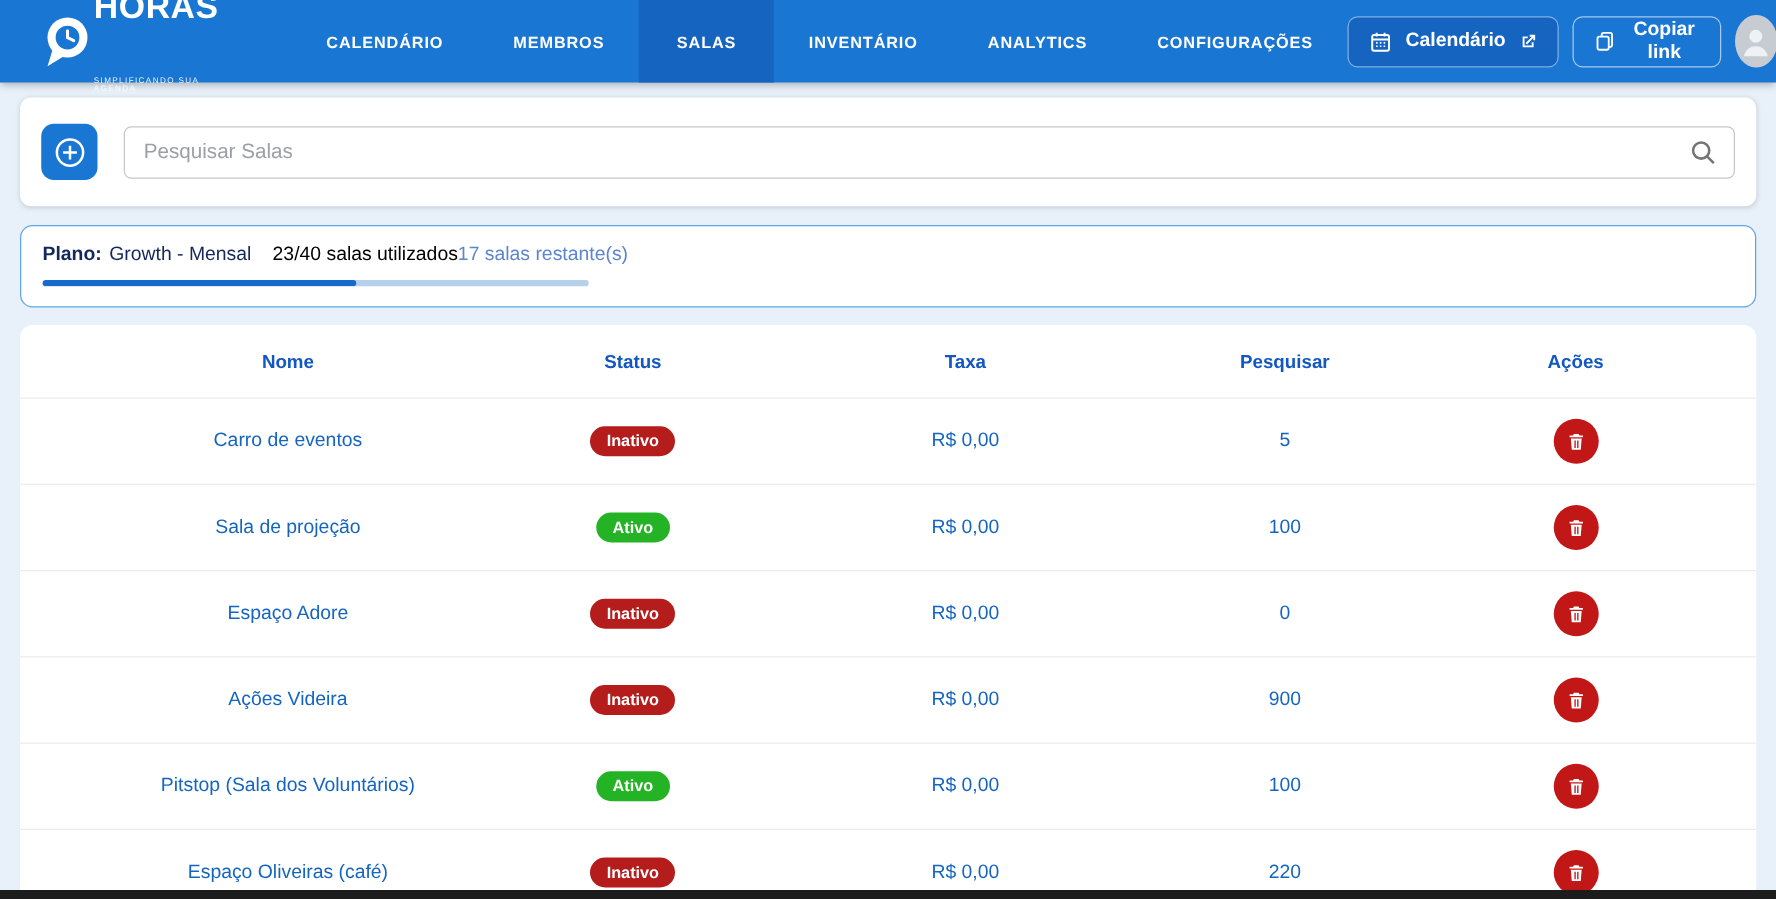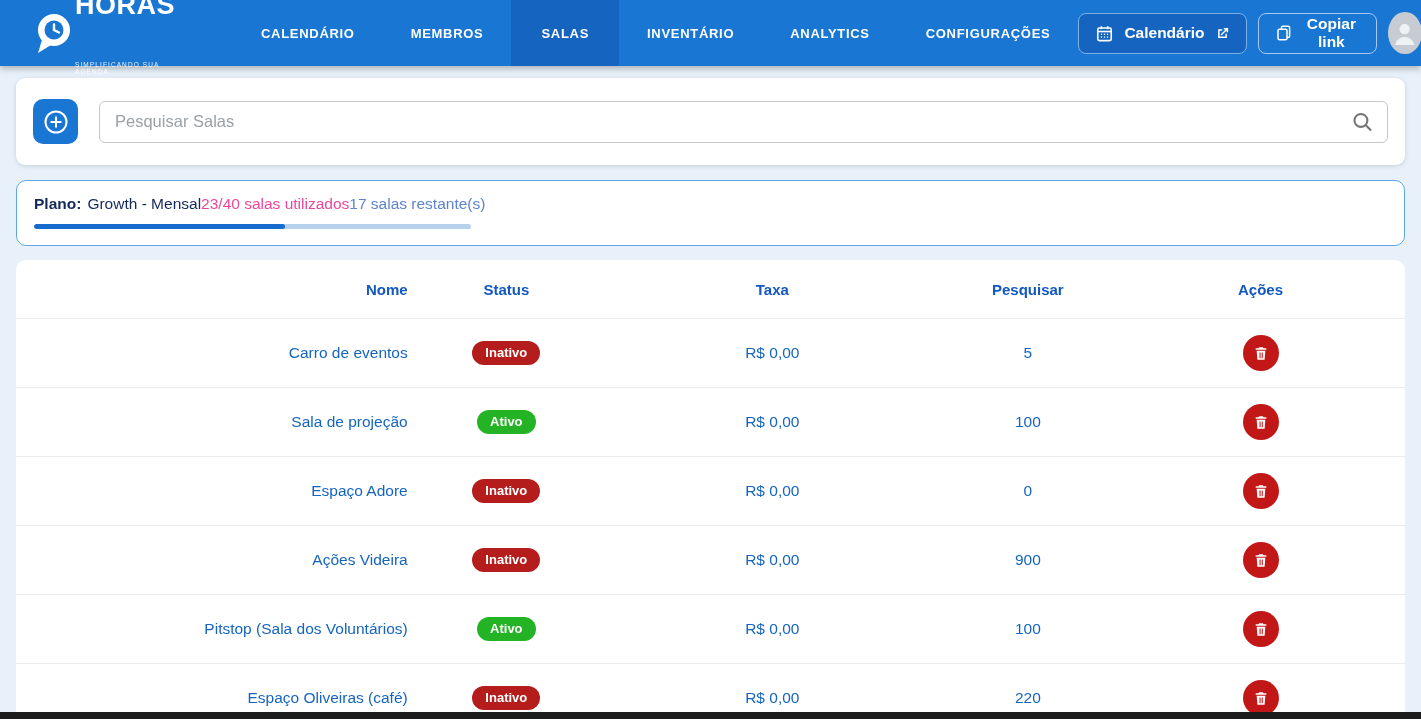--- a/index.html
+++ b/index.html
@@ -64,38 +64,38 @@
   .search-input::placeholder { color: #9aa0a6; }
   .search-icon { position: absolute; right: 13px; top: 50%; transform: translateY(-50%); display: flex; }
 
   .card-plan {
     margin-top: 15px; border: 1.5px solid #5fa5e8; border-radius: 10px;
     padding: 14px 17px 16px;
   }
   .plan-line { display: flex; align-items: baseline; font-size: 15.5px; }
   .plan-label { font-weight: 700; color: #14285a; }
   .plan-name { color: #14285a; margin-left: 6px; }
-  .plan-used { color: #ec4899; }
+  .plan-used { color: #000000; margin-left: 17px; }
   .plan-remaining { color: #5c85cd; }
   .progress {
     margin-top: 11px; width: 437px; height: 5px; border-radius: 3px;
     background: #b7d0ec; overflow: hidden;
   }
   .progress-fill { height: 100%; background: #176bce; border-radius: 3px; }
 
   .card-table { margin-top: 14px; border-radius: 10px 10px 0 0; min-height: 478px; }
   .thead, .trow {
     display: grid;
     grid-template-columns: 28.2% 14.2% 24.1% 12.7% 20.8%;
     align-items: center;
   }
   .thead { height: 58px; color: #1257c2; font-weight: 700; font-size: 15px; }
   .trow { height: 69px; border-top: 1px solid #ececec; font-size: 15.5px; color: #1565c0; }
   .cell { text-align: center; }
-  .c-name { text-align: right; padding-left: 37px; }
+  .c-name { text-align: center; padding-left: 37px; }
   .trow .c-name { cursor: pointer; }
   .badge {
     display: inline-block; padding: 5px 13px; border-radius: 13px;
     color: #fff; font-weight: 700; font-size: 13px; line-height: 1.15;
   }
   .badge.active { background: #24b324; }
   .badge.inactive { background: #b51d1d; }
   .del-btn {
     width: 36px; height: 36px; border-radius: 50%; background: #c21717; border: none;
     display: inline-flex; align-items: center; justify-content: center; cursor: pointer;

